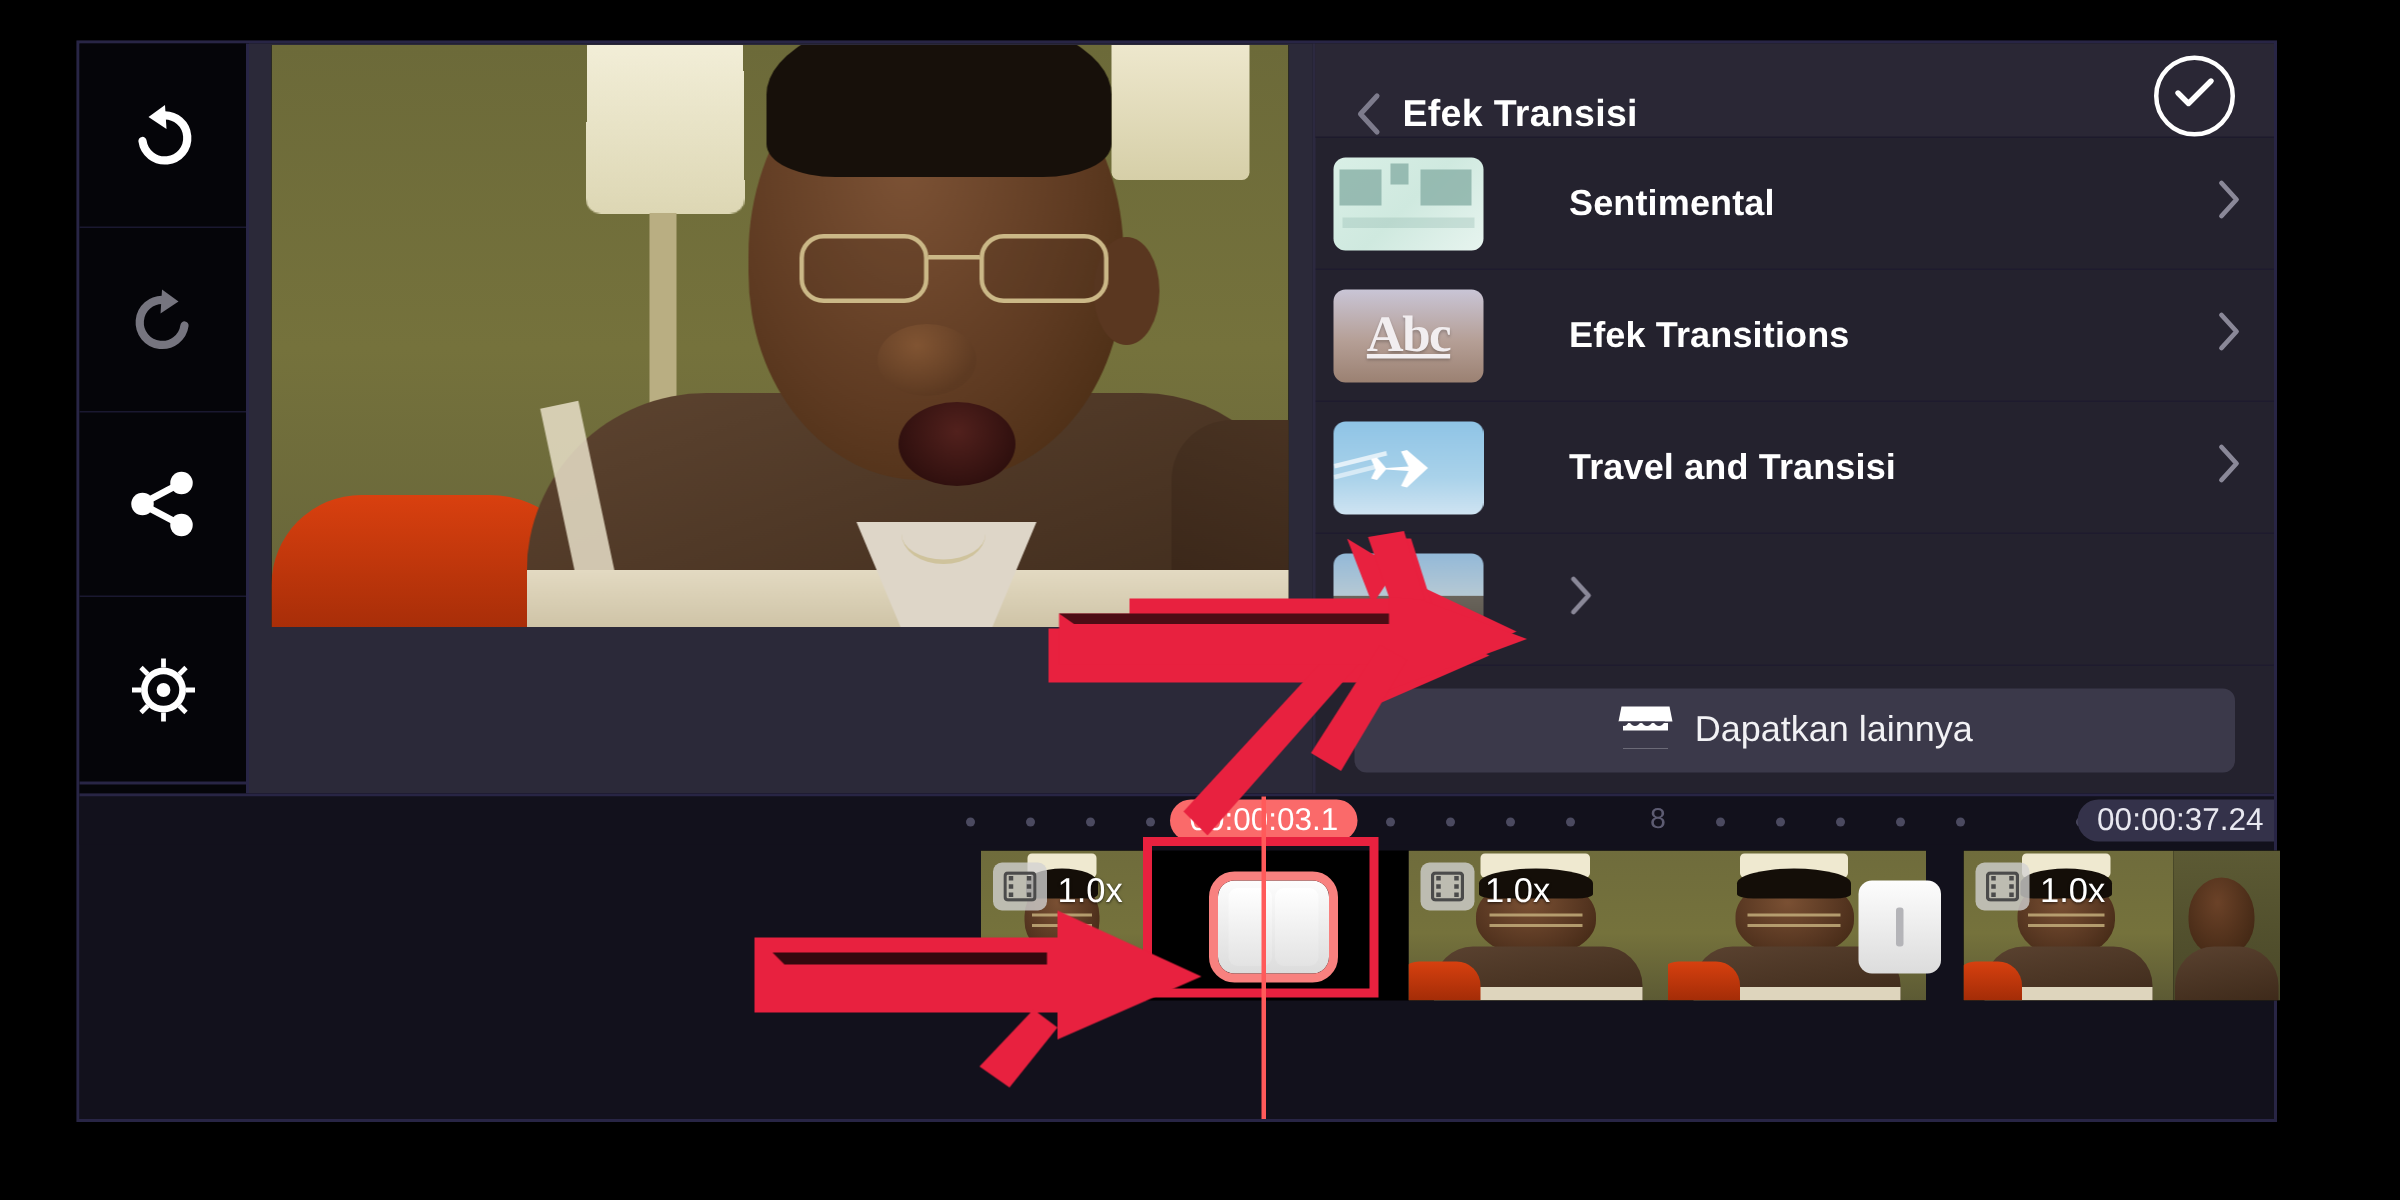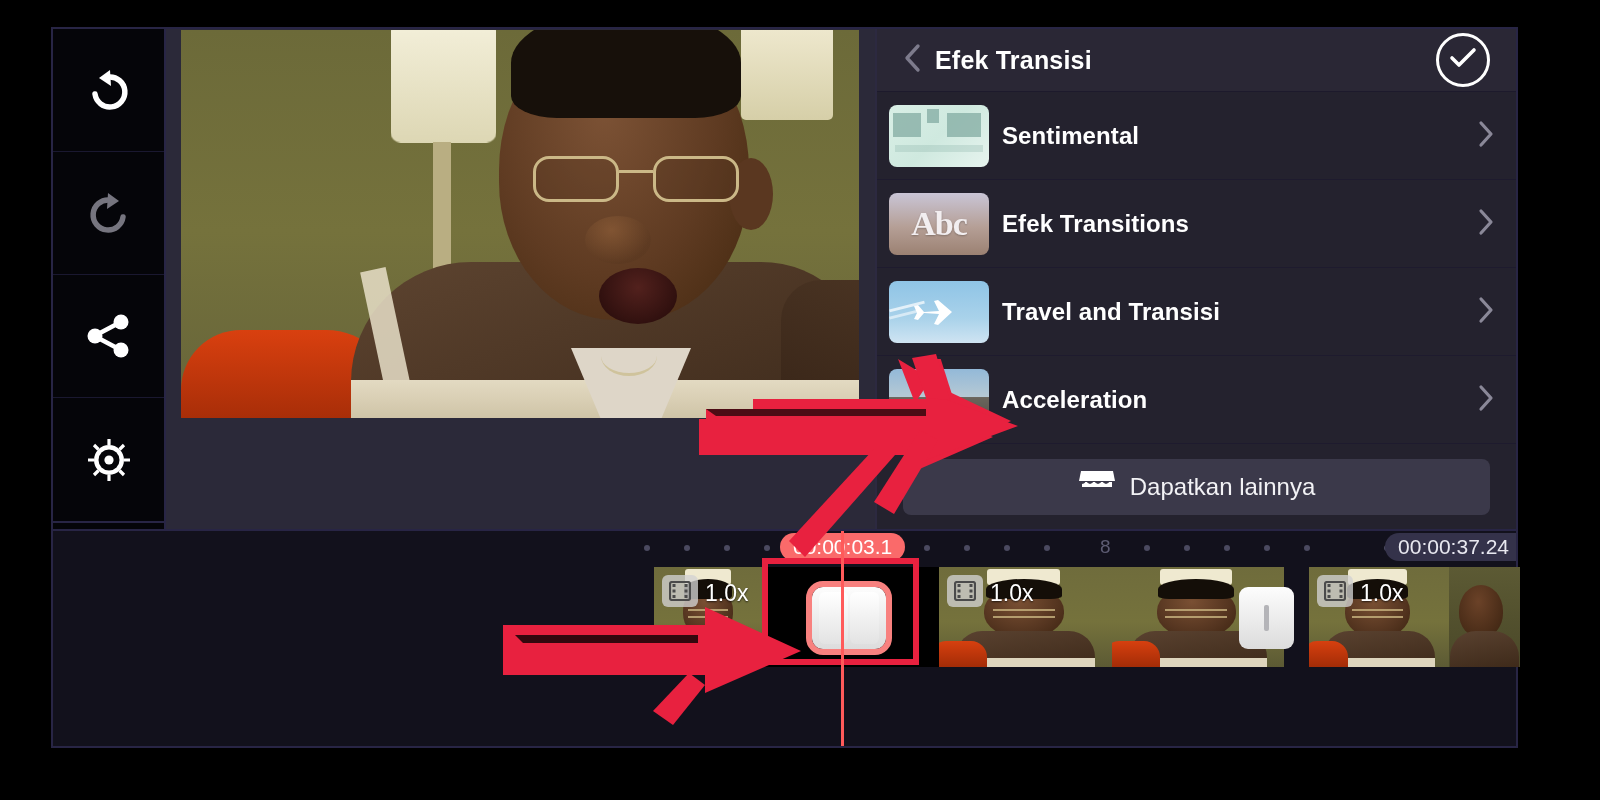--- a/index.html
+++ b/index.html
@@ -199,21 +199,21 @@
     background: #24222e;
     border-left: 2px solid #2c2940;
     display: flex;
     flex-direction: column;
     flex: none;
   }
   .panel-header {
     height: 63px;
     flex: none;
     display: flex;
-    align-items: center;
+    align-items: flex-end;
     padding: 0 26px 0 22px;
     background: #2a2735;
     border-bottom: 1px solid #1d1a2c;
   }
   .back-chevron {
     width: 26px; height: 26px;
     display: flex; align-items: center; justify-content: center;
     flex: none;
     margin-right: 10px;
   }
@@ -237,20 +237,21 @@
     overflow: hidden;
     position: relative;
   }
   .list-row {
     height: 88px;
     display: flex;
     align-items: center;
     padding: 0 22px 0 12px;
     border-bottom: 1px solid #1e1b2e;
     position: relative;
+    gap: 44px;
   }
   .row-thumb {
     width: 100px; height: 62px;
     border-radius: 8px;
     flex: none;
     margin-right: 13px;
     overflow: hidden;
     position: relative;
     background: #3a3a46;
   }
@@ -270,20 +271,21 @@
   .th-sentimental .blk { position: absolute; background: #8cb3a9; opacity: .85; }
   .th-text {
     background: linear-gradient(180deg,#c9c5d6 0%, #b59f96 55%, #9b8172 100%);
     display: flex; align-items: center; justify-content: center;
   }
   .th-text span {
     color: #f2eef0; font-size: 34px; font-weight: bold;
     font-family: "Liberation Serif", serif;
     text-shadow: 0 1px 2px rgba(0,0,0,.25);
     letter-spacing: -1px;
+    text-decoration: underline;
   }
   .th-travel {
     background: linear-gradient(180deg,#8fc4e6 0%, #a9d2ea 60%, #cfe4f2 100%);
     display: flex; align-items: center; justify-content: center;
   }
   .th-accel {
     background: linear-gradient(180deg,#93b9d8 0%, #b6c9d4 45%, #6a655c 46%, #4e4a42 100%);
   }
   .th-accel .silhouette {
     position: absolute; left: 38px; top: 10px;
@@ -663,21 +665,20 @@
             <svg width="16" height="28" viewBox="0 0 16 28">
               <path d="M3 3 L13 14 L3 25" fill="none" stroke="#8a8898" stroke-width="3.2" stroke-linecap="round" stroke-linejoin="round"></path>
             </svg>
           </span>
         </div>
 
         <div class="list-row">
           <div class="row-thumb th-accel">
             <div class="silhouette"></div>
           </div>
-          <div class="row-label">Acceleration</div>
           <span class="row-chevron">
             <svg width="16" height="28" viewBox="0 0 16 28">
               <path d="M3 3 L13 14 L3 25" fill="none" stroke="#8a8898" stroke-width="3.2" stroke-linecap="round" stroke-linejoin="round"></path>
             </svg>
           </span>
         </div>
 
         <div class="get-more-wrap">
           <div class="get-more">
             <span>

